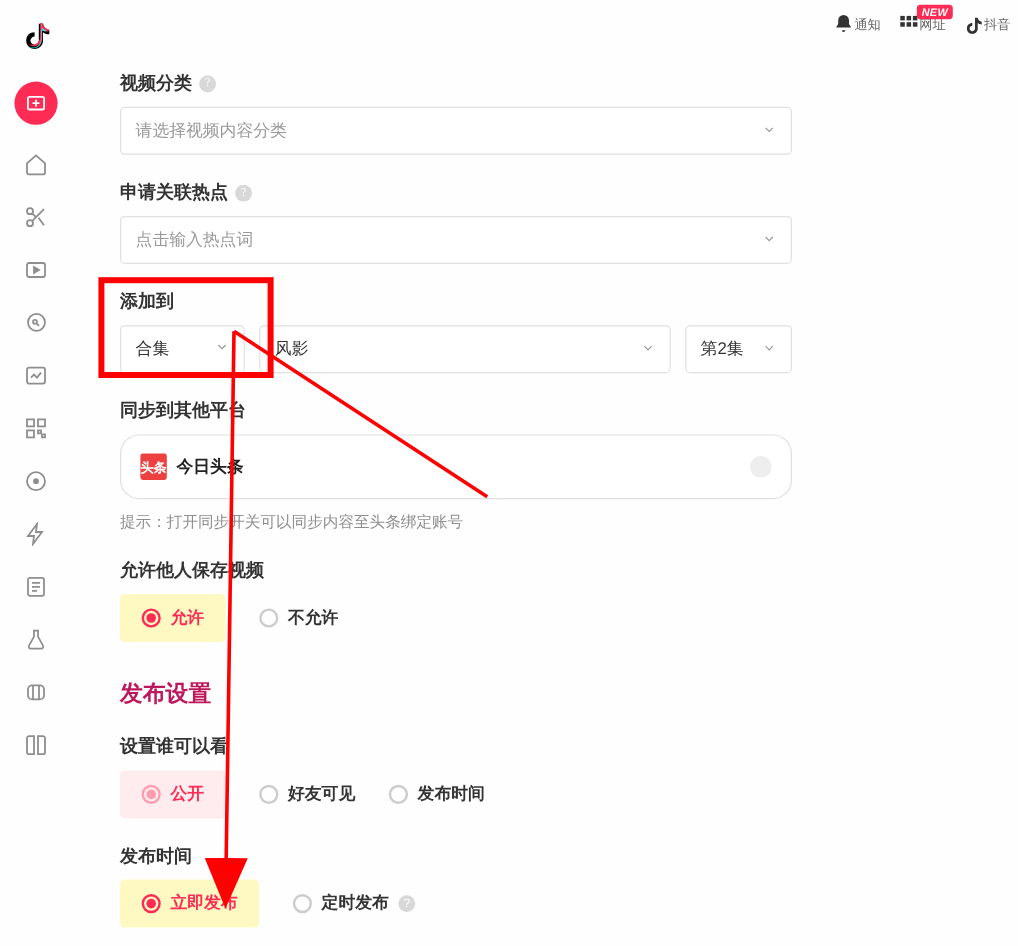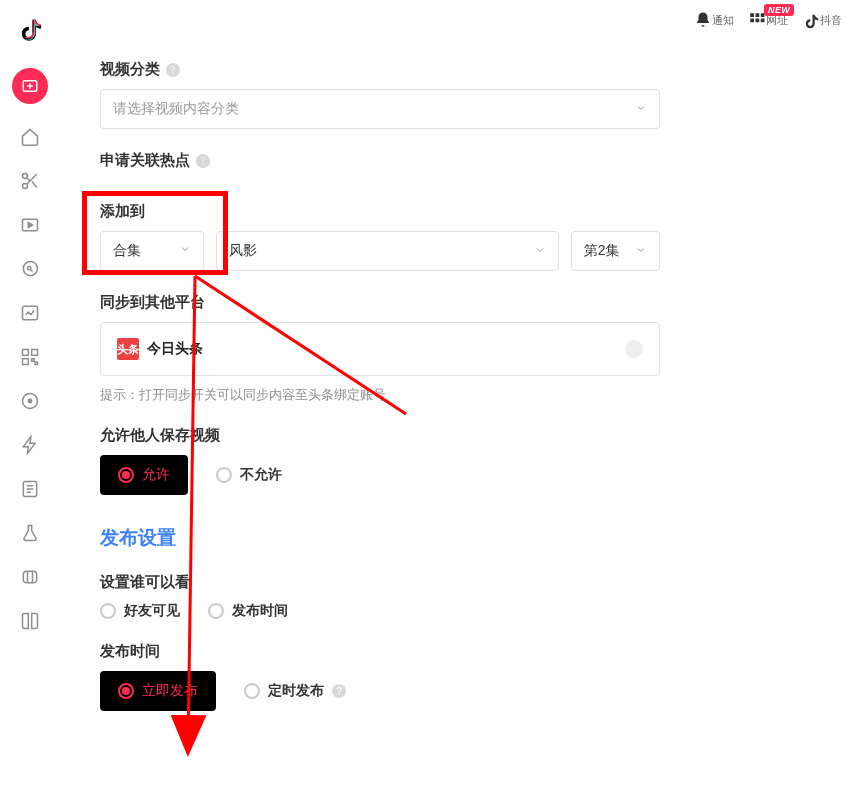--- a/index.html
+++ b/index.html
@@ -107,21 +107,21 @@
   .sel-xs { width: 94px; }
   .highlight-box {
     position:absolute;
     left: -18px; top: -40px;
     width: 146px; height: 84px;
     border: 5px solid #ff0000;
     pointer-events:none;
   }
   .sync-card {
     border:1px solid #e0e0e0;
-    border-radius:4px;
+    border-radius:16px;
     height:54px;
     display:flex;align-items:center;justify-content:space-between;
     padding:0 16px;
     background:#fff;
   }
   .toutiao-ico {
     width:22px;height:22px;background:#ed4040;color:#fff;
     display:inline-flex;align-items:center;justify-content:center;
     font-size:11px;font-weight:bold;border-radius:2px;margin-right:8px;
   }
@@ -130,34 +130,34 @@
     background:#eee;
   }
   .hint-text { color:#8e8e8e; font-size:13px; margin-top:10px; }
   .radio-row { display:flex; gap:28px; align-items:center; }
   .radio-pill {
     display:flex;align-items:center;gap:8px;
     height:40px;padding:0 18px;border-radius:4px;
     cursor:pointer;
   }
   .radio-pill.selected {
-    background:#000000;color:#fe2c55;font-weight:400;
+    background:#fef9c3;color:#fe2c55;font-weight:700;
   }
   .radio-dot {
     width:16px;height:16px;border-radius:50%;
     border:2px solid #ccc;display:inline-flex;align-items:center;justify-content:center;
   }
   .radio-pill.selected .radio-dot{ border-color:#fe2c55; }
   .radio-pill.selected .radio-dot::after{ content:'';width:8px;height:8px;border-radius:50%;background:#fe2c55; }
   .radio-opt { display:flex; align-items:center; gap:8px; cursor:pointer; color:#333; font-weight:600;}
   .radio-opt.open { color:#fe2c55; background:#ffecef; height:40px; padding:0 18px; border-radius:4px;}
   .radio-opt.open .radio-dot{border-color:#fe9db0;}
   .radio-opt.open .radio-dot::after{content:'';width:8px;height:8px;border-radius:50%;background:#fe9db0;}
   .section-title {
-    font-size:19px;font-weight:700;color:#3b82f6;margin:30px 0 22px;
+    font-size:19px;font-weight:700;color:#be185d;margin:30px 0 22px;
   }
   
   .arrow-svg {
     position:absolute; left:0;top:0;width:848px;height:788px;
     pointer-events:none;
   }
 </style>
 </head>
 <body>
 
@@ -297,20 +297,28 @@
           </svg>
       </span>
     </div>
   </div>
 
   <div class="field">
     <div class="field-label">
       <span>申请关联热点</span>
       <span class="help-q">?</span>
     </div>
+    <div class="select">
+      <span>点击输入热点词</span>
+      <span class="chev">
+        <svg width="12" height="12" viewBox="0 0 24 24" fill="none" stroke="currentColor" stroke-width="2">
+            <path d="M6 9l6 6 6-6"></path>
+          </svg>
+      </span>
+    </div>
   </div>
 
   <div class="field" style="position:relative">
     <div class="field-label">
       <span>添加到</span>
     </div>
     <div class="row-addto" style="position:relative">
       <div class="highlight-box"></div>
       <div class="select sel-small">
         <span class="val">合集</span>
@@ -371,20 +379,24 @@
     </div>
   </div>
 
   <div class="section-title">发布设置</div>
 
   <div class="field">
     <div class="field-label">
       <span>设置谁可以看</span>
     </div>
     <div class="radio-row">
+      <div class="radio-opt open">
+        <span class="radio-dot"></span>
+        <span>公开</span>
+      </div>
       <div class="radio-opt">
         <span class="radio-dot"></span>
         <span>好友可见</span>
       </div>
       <div class="radio-opt">
         <span class="radio-dot"></span>
         <span>发布时间</span>
       </div>
     </div>
   </div>

